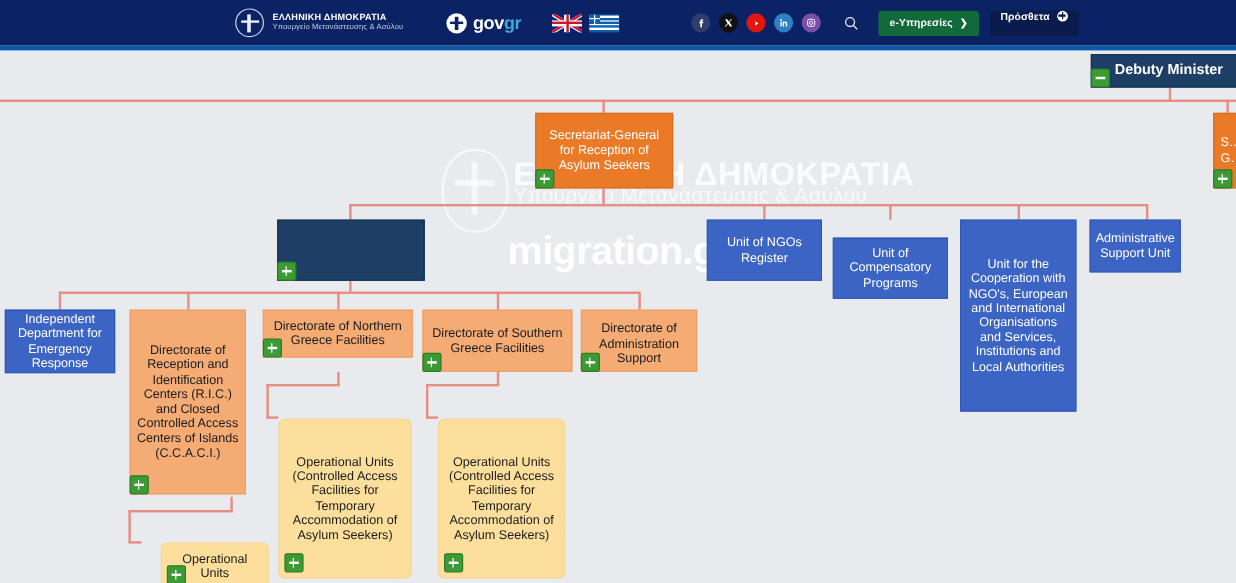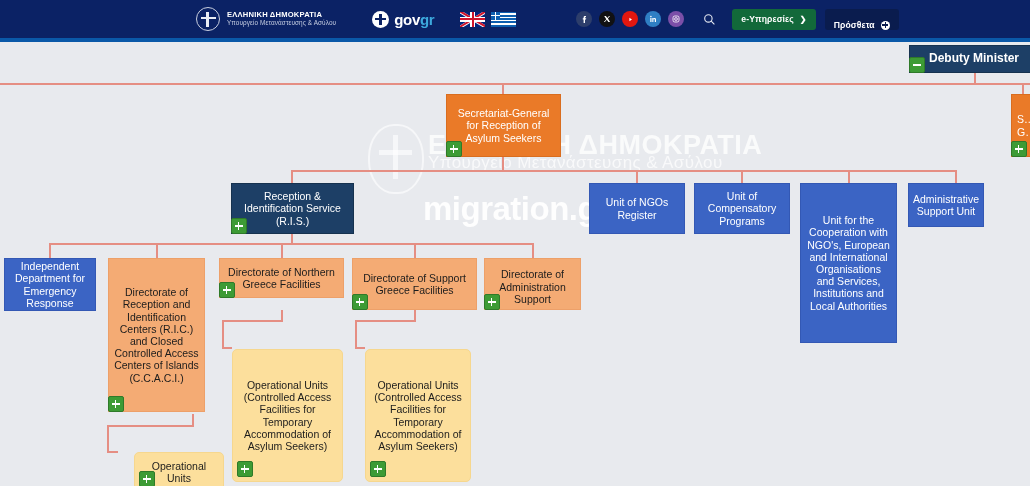--- a/index.html
+++ b/index.html
@@ -67,21 +67,21 @@
   .search-btn{
     margin-left:16px;width:18px;height:18px;display:flex;align-items:center;justify-content:center;
   }
   .btn-eserv{
     margin-left:14px;background:#12693a;color:#fff;border-radius:3px;
     height:21px;padding:0 9px;display:flex;align-items:center;gap:6px;
     font-size:8.6px;font-weight:bold;letter-spacing:.1px;
   }
   .btn-extra{
     margin-left:9px;background:#0a1c4e;color:#fff;border-radius:3px;
-    height:21px;padding:0 9px;display:flex;align-items:flex-end;gap:6px;
+    height:21px;padding:0 9px;display:flex;align-items:flex-start;gap:6px;
     font-size:8.6px;font-weight:bold;letter-spacing:.1px;
   }
   .chev{font-size:8px;}
   .plus-circ{
     width:9px;height:9px;border-radius:50%;background:#fff;position:relative;flex:none;
   }
   .plus-circ:before{content:"";position:absolute;left:3.9px;top:1.6px;width:1.2px;height:5.8px;background:#0a1c4e;}
   .plus-circ:after{content:"";position:absolute;left:1.6px;top:3.9px;width:5.8px;height:1.2px;background:#0a1c4e;}
   .topbar-rule{position:absolute;left:0;top:38px;width:1030px;height:4px;background:#0a58a8;}
 
@@ -265,29 +265,28 @@
   <span>Secretariat-General for Reception of Asylum Seekers</span>
   <span class="badge plus"></span>
 </div>
 
 <div class="node n-orange" style="left:1011px;top:94px;width:48px;height:63px;justify-content:flex-start;text-align:left;">
   <span>S… G…</span>
   <span class="badge plus"></span>
 </div>
 
 <div class="node n-navy" style="left:231px;top:183px;width:123px;height:51px;">
-  <span>Reception &amp; Identification Service (R.I.S.)</span>
   <span class="badge plus"></span>
 </div>
 
 <div class="node n-blue" style="left:589px;top:183px;width:96px;height:51px;">
   <span>Unit of NGOs Register</span>
 </div>
 
-<div class="node n-blue" style="left:694px;top:183px;width:96px;height:51px;">
+<div class="node n-blue" style="left:694px;top:198px;width:96px;height:51px;">
   <span>Unit of Compensatory Programs</span>
 </div>
 
 <div class="node n-blue" style="left:800px;top:183px;width:97px;height:160px;">
   <span>Unit for the Cooperation with NGO's, European and International Organisations and Services, Institutions and Local Authorities</span>
 </div>
 
 <div class="node n-blue" style="left:908px;top:183px;width:76px;height:44px;">
   <span>Administrative Support Unit</span>
 </div>
@@ -300,21 +299,21 @@
   <span>Directorate of Reception and Identification Centers (R.I.C.) and Closed Controlled Access Centers of Islands (C.C.A.C.I.)</span>
   <span class="badge plus"></span>
 </div>
 
 <div class="node n-peach" style="left:219px;top:258px;width:125px;height:40px;">
   <span>Directorate of Northern Greece Facilities</span>
   <span class="badge plus"></span>
 </div>
 
 <div class="node n-peach" style="left:352px;top:258px;width:125px;height:52px;">
-  <span>Directorate of Support Greece Facilities</span>
+  <span>Directorate of Southern Greece Facilities</span>
   <span class="badge plus"></span>
 </div>
 
 <div class="node n-peach" style="left:484px;top:258px;width:97px;height:52px;align-items:flex-end;">
   <span>Directorate of Administration Support</span>
   <span class="badge plus"></span>
 </div>
 
 <div class="node n-yellow rounded" style="left:134px;top:436px;width:90px;height:40px;">
   <span>Operational Units</span>

